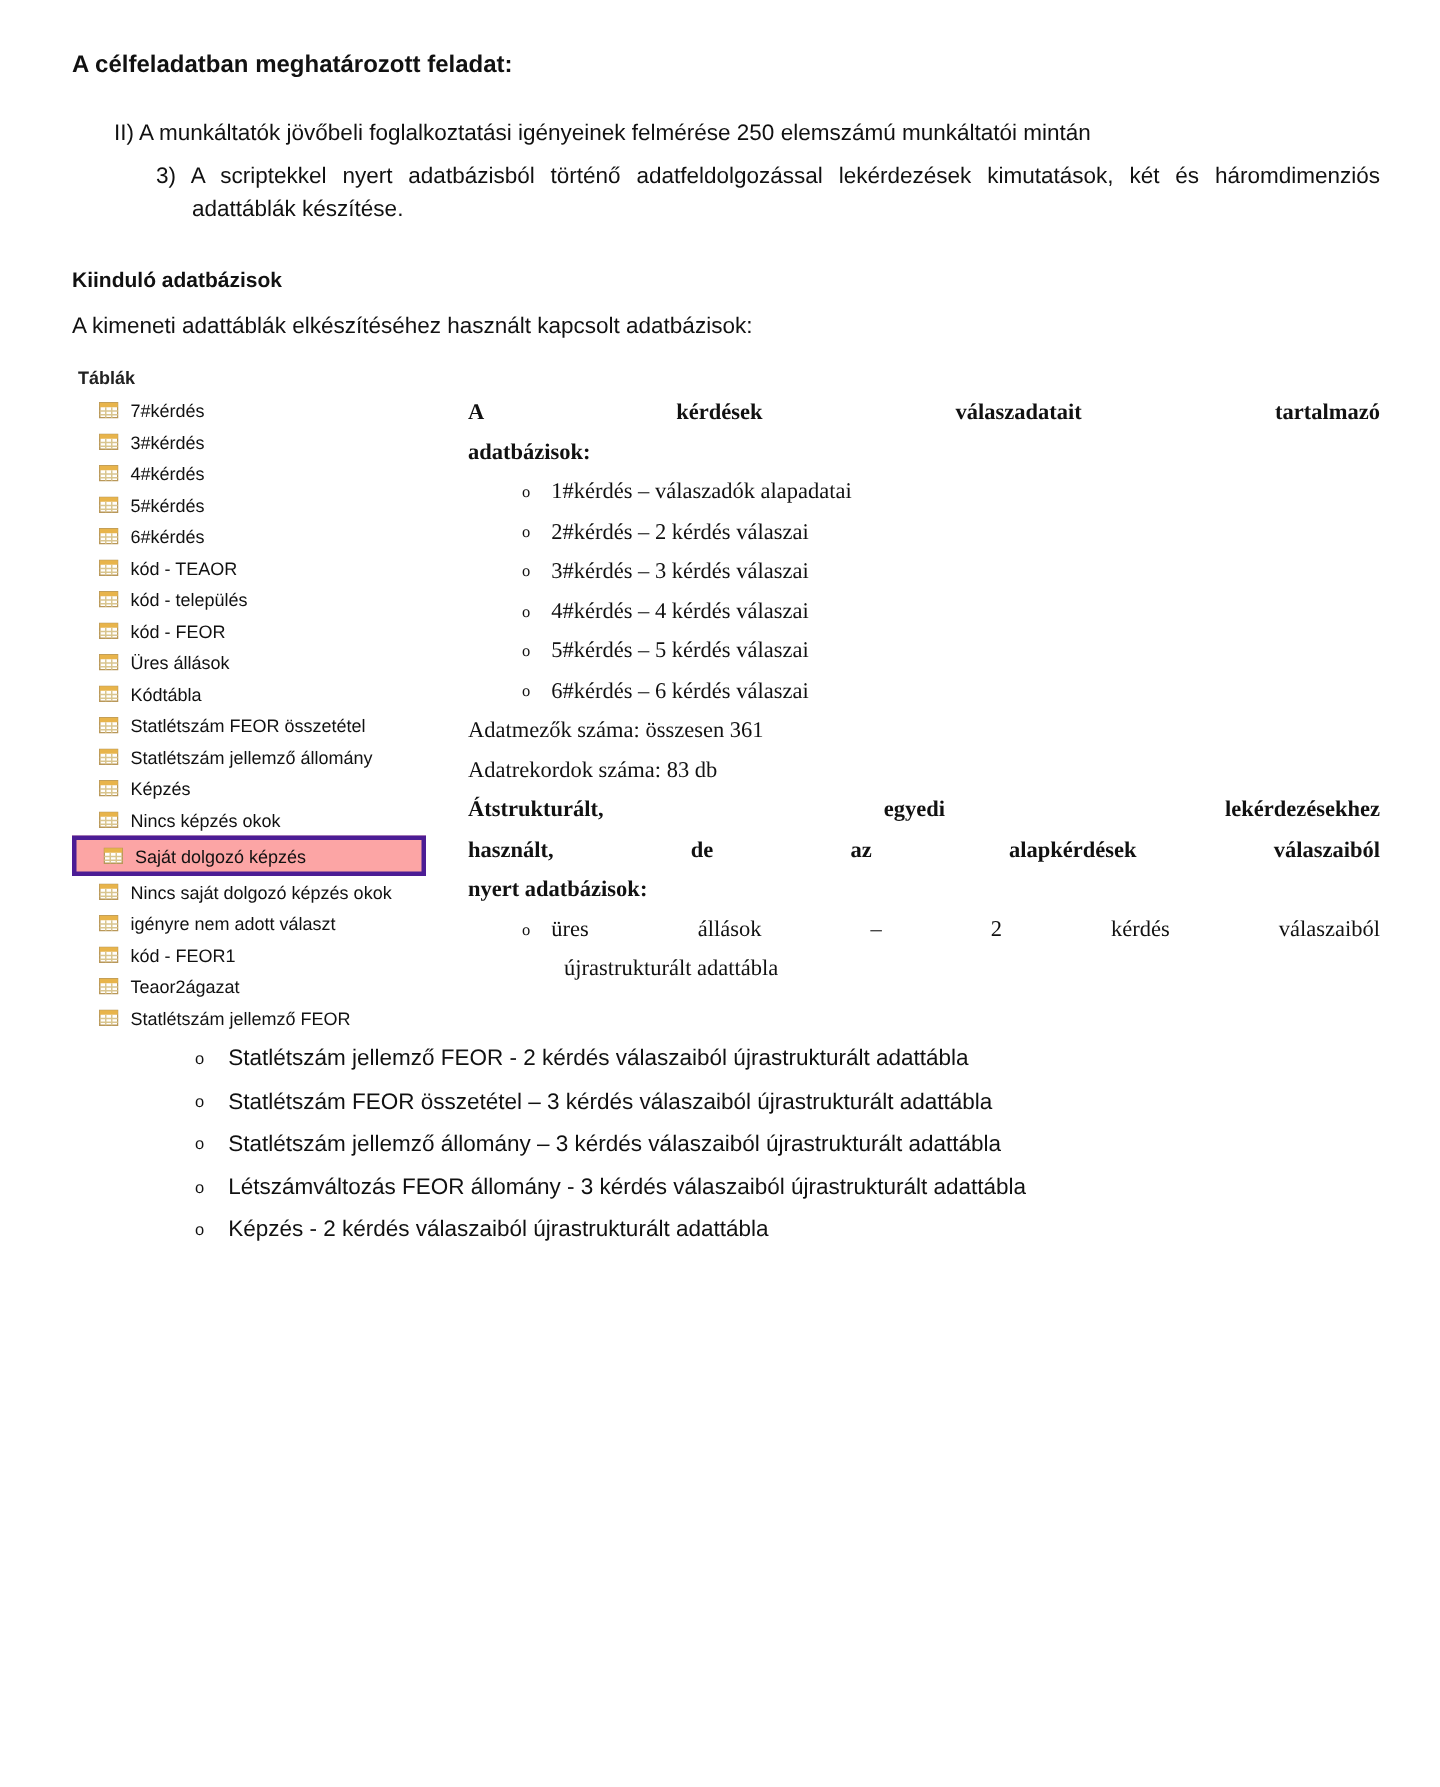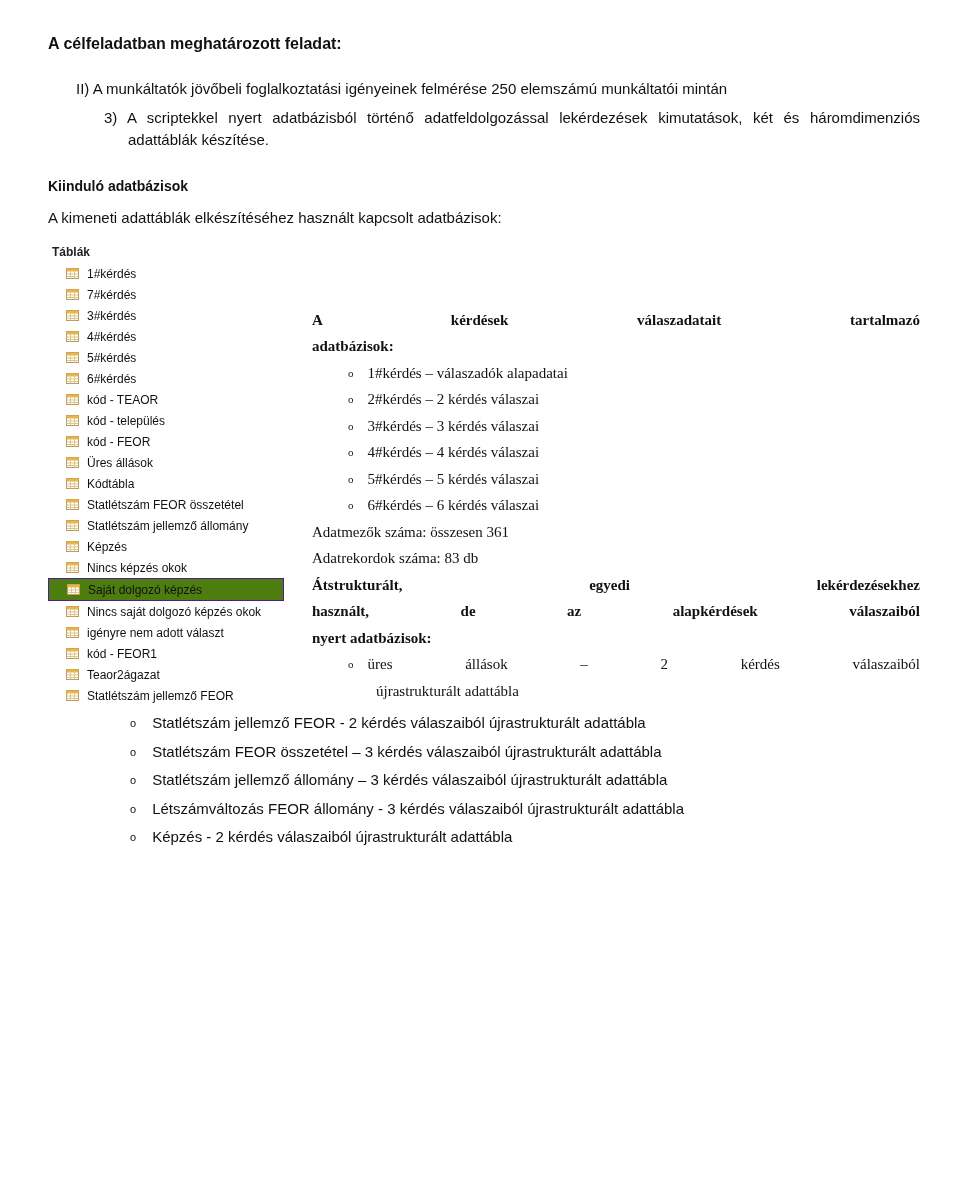--- a/index.html
+++ b/index.html
@@ -37,21 +37,21 @@
     font-size: 14px;
     margin-top: 24px;
     margin-bottom: 10px;
   }
   .intro-line {
     margin-top: 2px;
     margin-bottom: 8px;
   }
   .two-col {
     display: flex;
-    align-items: flex-end;
+    align-items: center;
   }
   .sidebar {
     width: 236px;
     font-family: "Segoe UI", Tahoma, sans-serif;
     font-size: 12px;
     background: #fff;
     border: 0;
     padding-top: 4px;
   }
   .sidebar-title {
@@ -59,22 +59,22 @@
     color: #222;
     padding: 2px 0 2px 4px;
   }
   .sidebar-item {
     display: flex;
     align-items: center;
     padding: 1.5px 4px 1.5px 18px;
     white-space: nowrap;
   }
   .sidebar-item.highlight {
-    background: #4d7c0f;
-    border: 1px solid #4c1d95;
+    background: #fca5a5;
+    border: 3px solid #4c1d95;
   }
   .sidebar-item .icon {
     display: inline-block;
     width: 13px;
     height: 11px;
     margin-right: 8px;
     flex: none;
   }
   .icon svg { display: block; }
   .right-col {
@@ -141,33 +141,20 @@
           <span class="icon">
             <svg width="13" height="11" viewBox="0 0 13 11">
               <rect x="0.5" y="0.5" width="12" height="10" fill="#fffefd" stroke="#b9985a" stroke-width="1"></rect>
               <rect x="0.5" y="0.5" width="12" height="3" fill="#e8b44b"></rect>
               <line x1="0.5" y1="6" x2="12.5" y2="6" stroke="#d9c58f"></line>
               <line x1="0.5" y1="8.5" x2="12.5" y2="8.5" stroke="#d9c58f"></line>
               <line x1="4.5" y1="3.5" x2="4.5" y2="10.5" stroke="#d9c58f"></line>
               <line x1="8.5" y1="3.5" x2="8.5" y2="10.5" stroke="#d9c58f"></line>
             </svg>
           </span>
-          <span>1#kérdés</span>
-        </div>
-        <div class="sidebar-item">
-          <span class="icon">
-            <svg width="13" height="11" viewBox="0 0 13 11">
-              <rect x="0.5" y="0.5" width="12" height="10" fill="#fffefd" stroke="#b9985a" stroke-width="1"></rect>
-              <rect x="0.5" y="0.5" width="12" height="3" fill="#e8b44b"></rect>
-              <line x1="0.5" y1="6" x2="12.5" y2="6" stroke="#d9c58f"></line>
-              <line x1="0.5" y1="8.5" x2="12.5" y2="8.5" stroke="#d9c58f"></line>
-              <line x1="4.5" y1="3.5" x2="4.5" y2="10.5" stroke="#d9c58f"></line>
-              <line x1="8.5" y1="3.5" x2="8.5" y2="10.5" stroke="#d9c58f"></line>
-            </svg>
-          </span>
           <span>7#kérdés</span>
         </div>
         <div class="sidebar-item">
           <span class="icon">
             <svg width="13" height="11" viewBox="0 0 13 11">
               <rect x="0.5" y="0.5" width="12" height="10" fill="#fffefd" stroke="#b9985a" stroke-width="1"></rect>
               <rect x="0.5" y="0.5" width="12" height="3" fill="#e8b44b"></rect>
               <line x1="0.5" y1="6" x2="12.5" y2="6" stroke="#d9c58f"></line>
               <line x1="0.5" y1="8.5" x2="12.5" y2="8.5" stroke="#d9c58f"></line>
               <line x1="4.5" y1="3.5" x2="4.5" y2="10.5" stroke="#d9c58f"></line>

